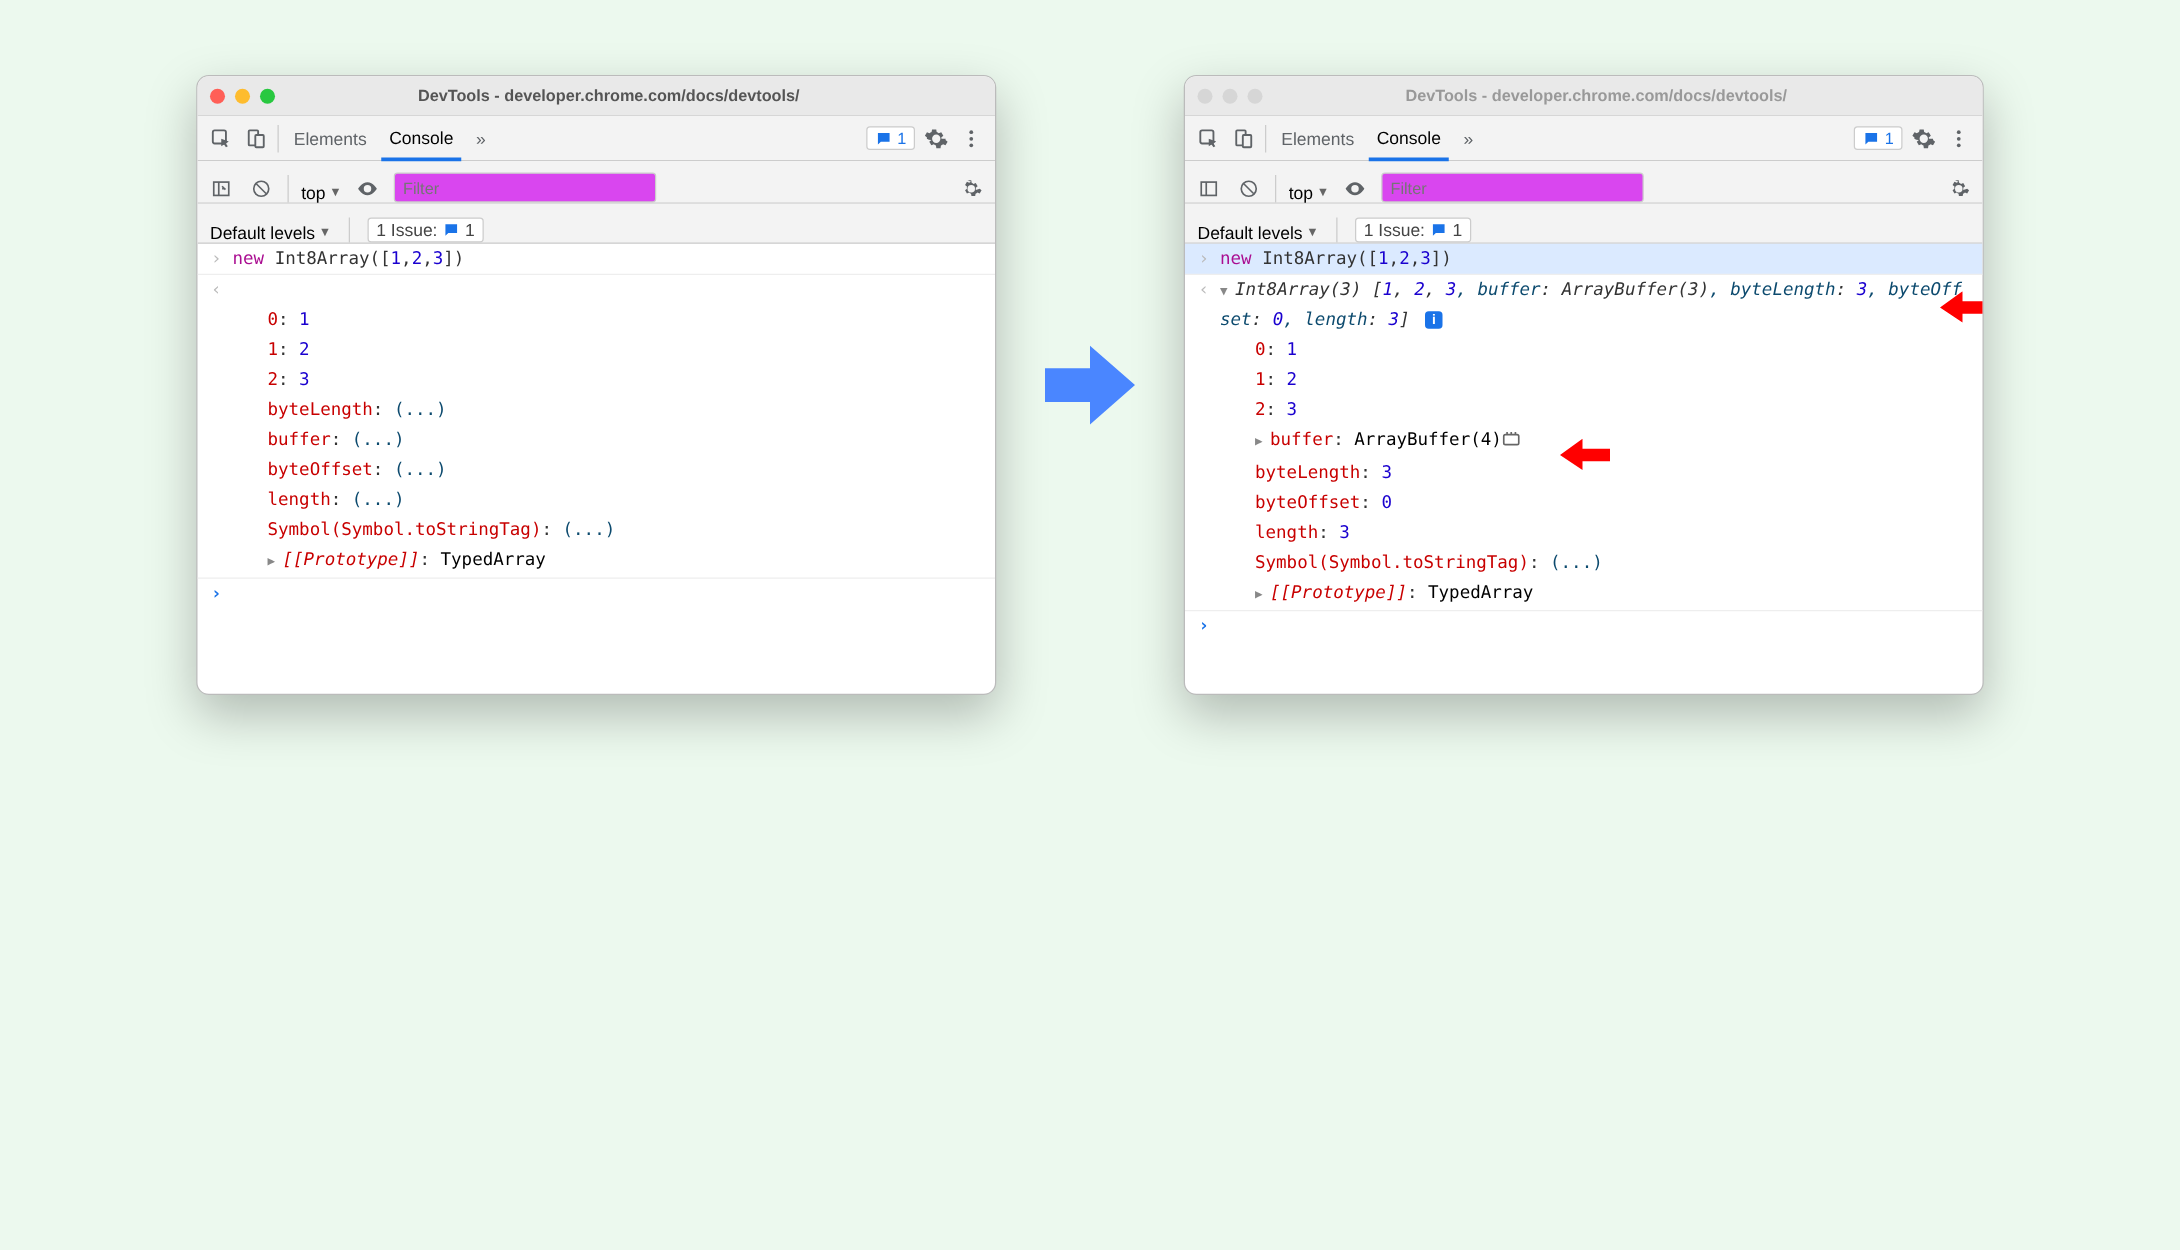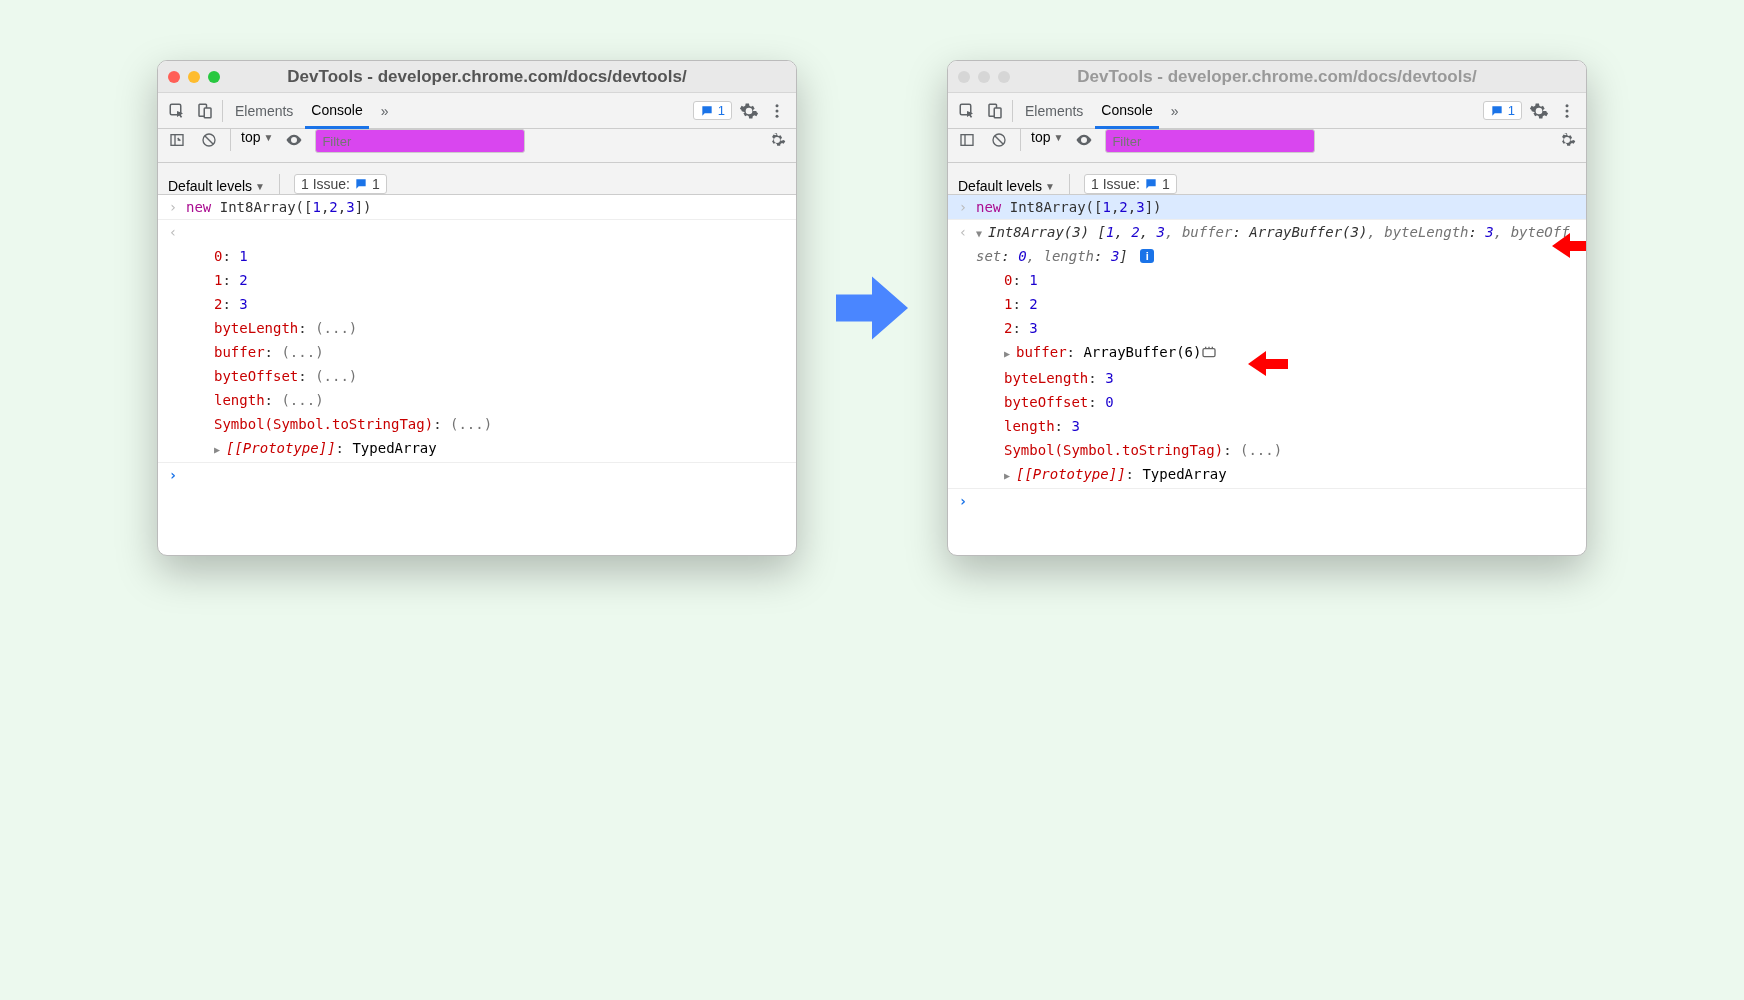--- a/index.html
+++ b/index.html
@@ -6,47 +6,47 @@
     --mac-red:#ff5f57;--mac-yellow:#febc2e;--mac-green:#28c840;
     --border:#ccc;--border2:#d6d6d6;--toolbar:#f3f3f3;--sub:#eee;
     --txt:#333;--dim:#5f6367;--blue:#1a73e8;--num:#1a00cf;--key:#aa0d91;
     --prop:#c80000;--str:#881280;--pale:#303942;--link:#1155cc;
   }
   *{box-sizing:border-box}
   body{margin:0;background:#ecf9ee;font-family:-apple-system,'Helvetica Neue',Arial,sans-serif;color:var(--txt)}
   .stage{width:1744px;height:1000px;position:relative;padding:60px 40px}
   .pair{display:flex;align-items:center;justify-content:center;gap:30px}
   .win{width:640px;background:#fff;border-radius:10px;border:1px solid #bbb;box-shadow:0 16px 40px rgba(0,0,0,.25);overflow:hidden}
-  .titlebar{height:32px;display:flex;align-items:center;background:#e9e9e9;border-bottom:1px solid var(--border2);padding:0 10px;gap:8px;font-size:17px;font-weight:600;color:#555}
+  .titlebar{height:32px;display:flex;align-items:center;background:#e9e9e9;border-bottom:1px solid var(--border2);padding:0 10px;gap:8px;font-size:13px;font-weight:600;color:#555}
   .dots{display:flex;gap:8px}
   .dot{width:12px;height:12px;border-radius:50%}
   .dimdots .dot{background:#d6d6d6!important}
   .title{flex:1;text-align:center;padding-right:40px}
   .tabs{display:flex;align-items:center;height:36px;border-bottom:1px solid var(--border);background:var(--toolbar);padding:0 8px;gap:6px;font-size:14px;color:var(--dim)}
   .tabs .spacer{flex:1}
   .tab{padding:0 6px;height:36px;display:flex;align-items:center;cursor:pointer}
   .tab.active{color:#000;font-weight:500;border-bottom:3px solid var(--blue);margin-bottom:-1px}
   .ico{display:inline-flex;align-items:center;justify-content:center;width:22px;height:22px;color:var(--dim)}
   .badge{display:inline-flex;align-items:center;gap:4px;border:1px solid var(--border);border-radius:3px;padding:1px 6px;font-size:13px;color:var(--blue);background:#fff}
   .msgicon{width:14px;height:14px;fill:var(--blue)}
-  .consbar{display:flex;align-items:flex-start;gap:10px;height:34px;border-bottom:1px solid var(--border);background:var(--toolbar);padding:0 8px;font-size:14px;color:var(--dim)}
+  .consbar{display:flex;align-items:flex-end;gap:10px;height:34px;border-bottom:1px solid var(--border);background:var(--toolbar);padding:0 8px;font-size:14px;color:var(--dim)}
   .consbar input{flex:0 0 210px;height:24px;border:1px solid var(--border);border-radius:3px;padding:0 6px;font-size:13px;background:#d946ef}
   .sel{display:flex;align-items:center;gap:3px;color:#000}
   .tri{font-size:10px;color:#666}
   .filterbar{display:flex;align-items:flex-end;gap:14px;height:32px;border-bottom:1px solid var(--border);background:var(--toolbar);padding:0 10px;font-size:14px;color:#444}
   .issuebox{display:flex;align-items:center;gap:4px;border:1px solid var(--border);border-radius:3px;padding:1px 6px;background:#fff}
   .logarea{font-family:ui-monospace,Menlo,Consolas,monospace;font-size:14px;line-height:22px;min-height:360px}
   .row{display:flex;gap:6px;padding:1px 8px}
   .row.border{border-bottom:1px solid #eee}
   .row.hl{background:#dbeaff}
   .gut{width:14px;text-align:center;color:#bbb;flex:none;user-select:none}
   .content{flex:1;white-space:pre-wrap;word-break:break-all}
   .indent2{padding-left:28px}
   .kw{color:var(--key)}.n{color:var(--num)}.p{color:var(--prop)}
-  .it{font-style:italic}.dk{color:#000}.dim2{color:#737373}
+  .it{font-style:italic}.dk{color:#000}.dim2{color:#0c4a6e}
   .info{display:inline-block;background:var(--blue);color:#fff;font:700 11px/14px sans-serif;width:14px;height:14px;border-radius:3px;text-align:center;font-style:normal;margin-left:4px;vertical-align:1px}
   .mem{display:inline-block;vertical-align:-2px}
   .expand{color:#888;font-size:10px;display:inline-block;width:12px}
   .prompt{color:var(--blue);font-weight:700}
   .bigarrow{width:90px;height:90px;flex:none}
   .redarrow{position:absolute;color:#ff0000;pointer-events:none}
   svg{display:block}
 </style>
 </head>
 <body>
@@ -322,21 +322,21 @@
               <span class="gut"></span>
               <span class="content indent2"><span class="p">1</span>: <span class="n">2</span></span>
             </div>
             <div class="row">
               <span class="gut"></span>
               <span class="content indent2"><span class="p">2</span>: <span class="n">3</span></span>
             </div>
           </div>
       <div class="row">
             <span class="gut"></span>
-            <span class="content indent2"><span class="expand">▶</span><span class="p">buffer</span>: <span class="dk">ArrayBuffer(6)</span><span class="mem"><svg width="16" height="14" viewBox="0 0 24 20" fill="none" stroke="#666" stroke-width="2">
+            <span class="content indent2"><span class="expand">▶</span><span class="p">buffer</span>: <span class="dk">ArrayBuffer(4)</span><span class="mem"><svg width="16" height="14" viewBox="0 0 24 20" fill="none" stroke="#666" stroke-width="2">
                   <rect x="3" y="5" width="18" height="12" rx="2"></rect>
                   <path d="M7 5V2M12 5V2M17 5V2"></path>
                 </svg></span></span>
           </div>
       <div id="right-props">
             <div class="row">
               <span class="gut"></span>
               <span class="content indent2"><span class="p">byteLength</span>: <span class="n">3</span></span>
             </div>
             <div class="row">

